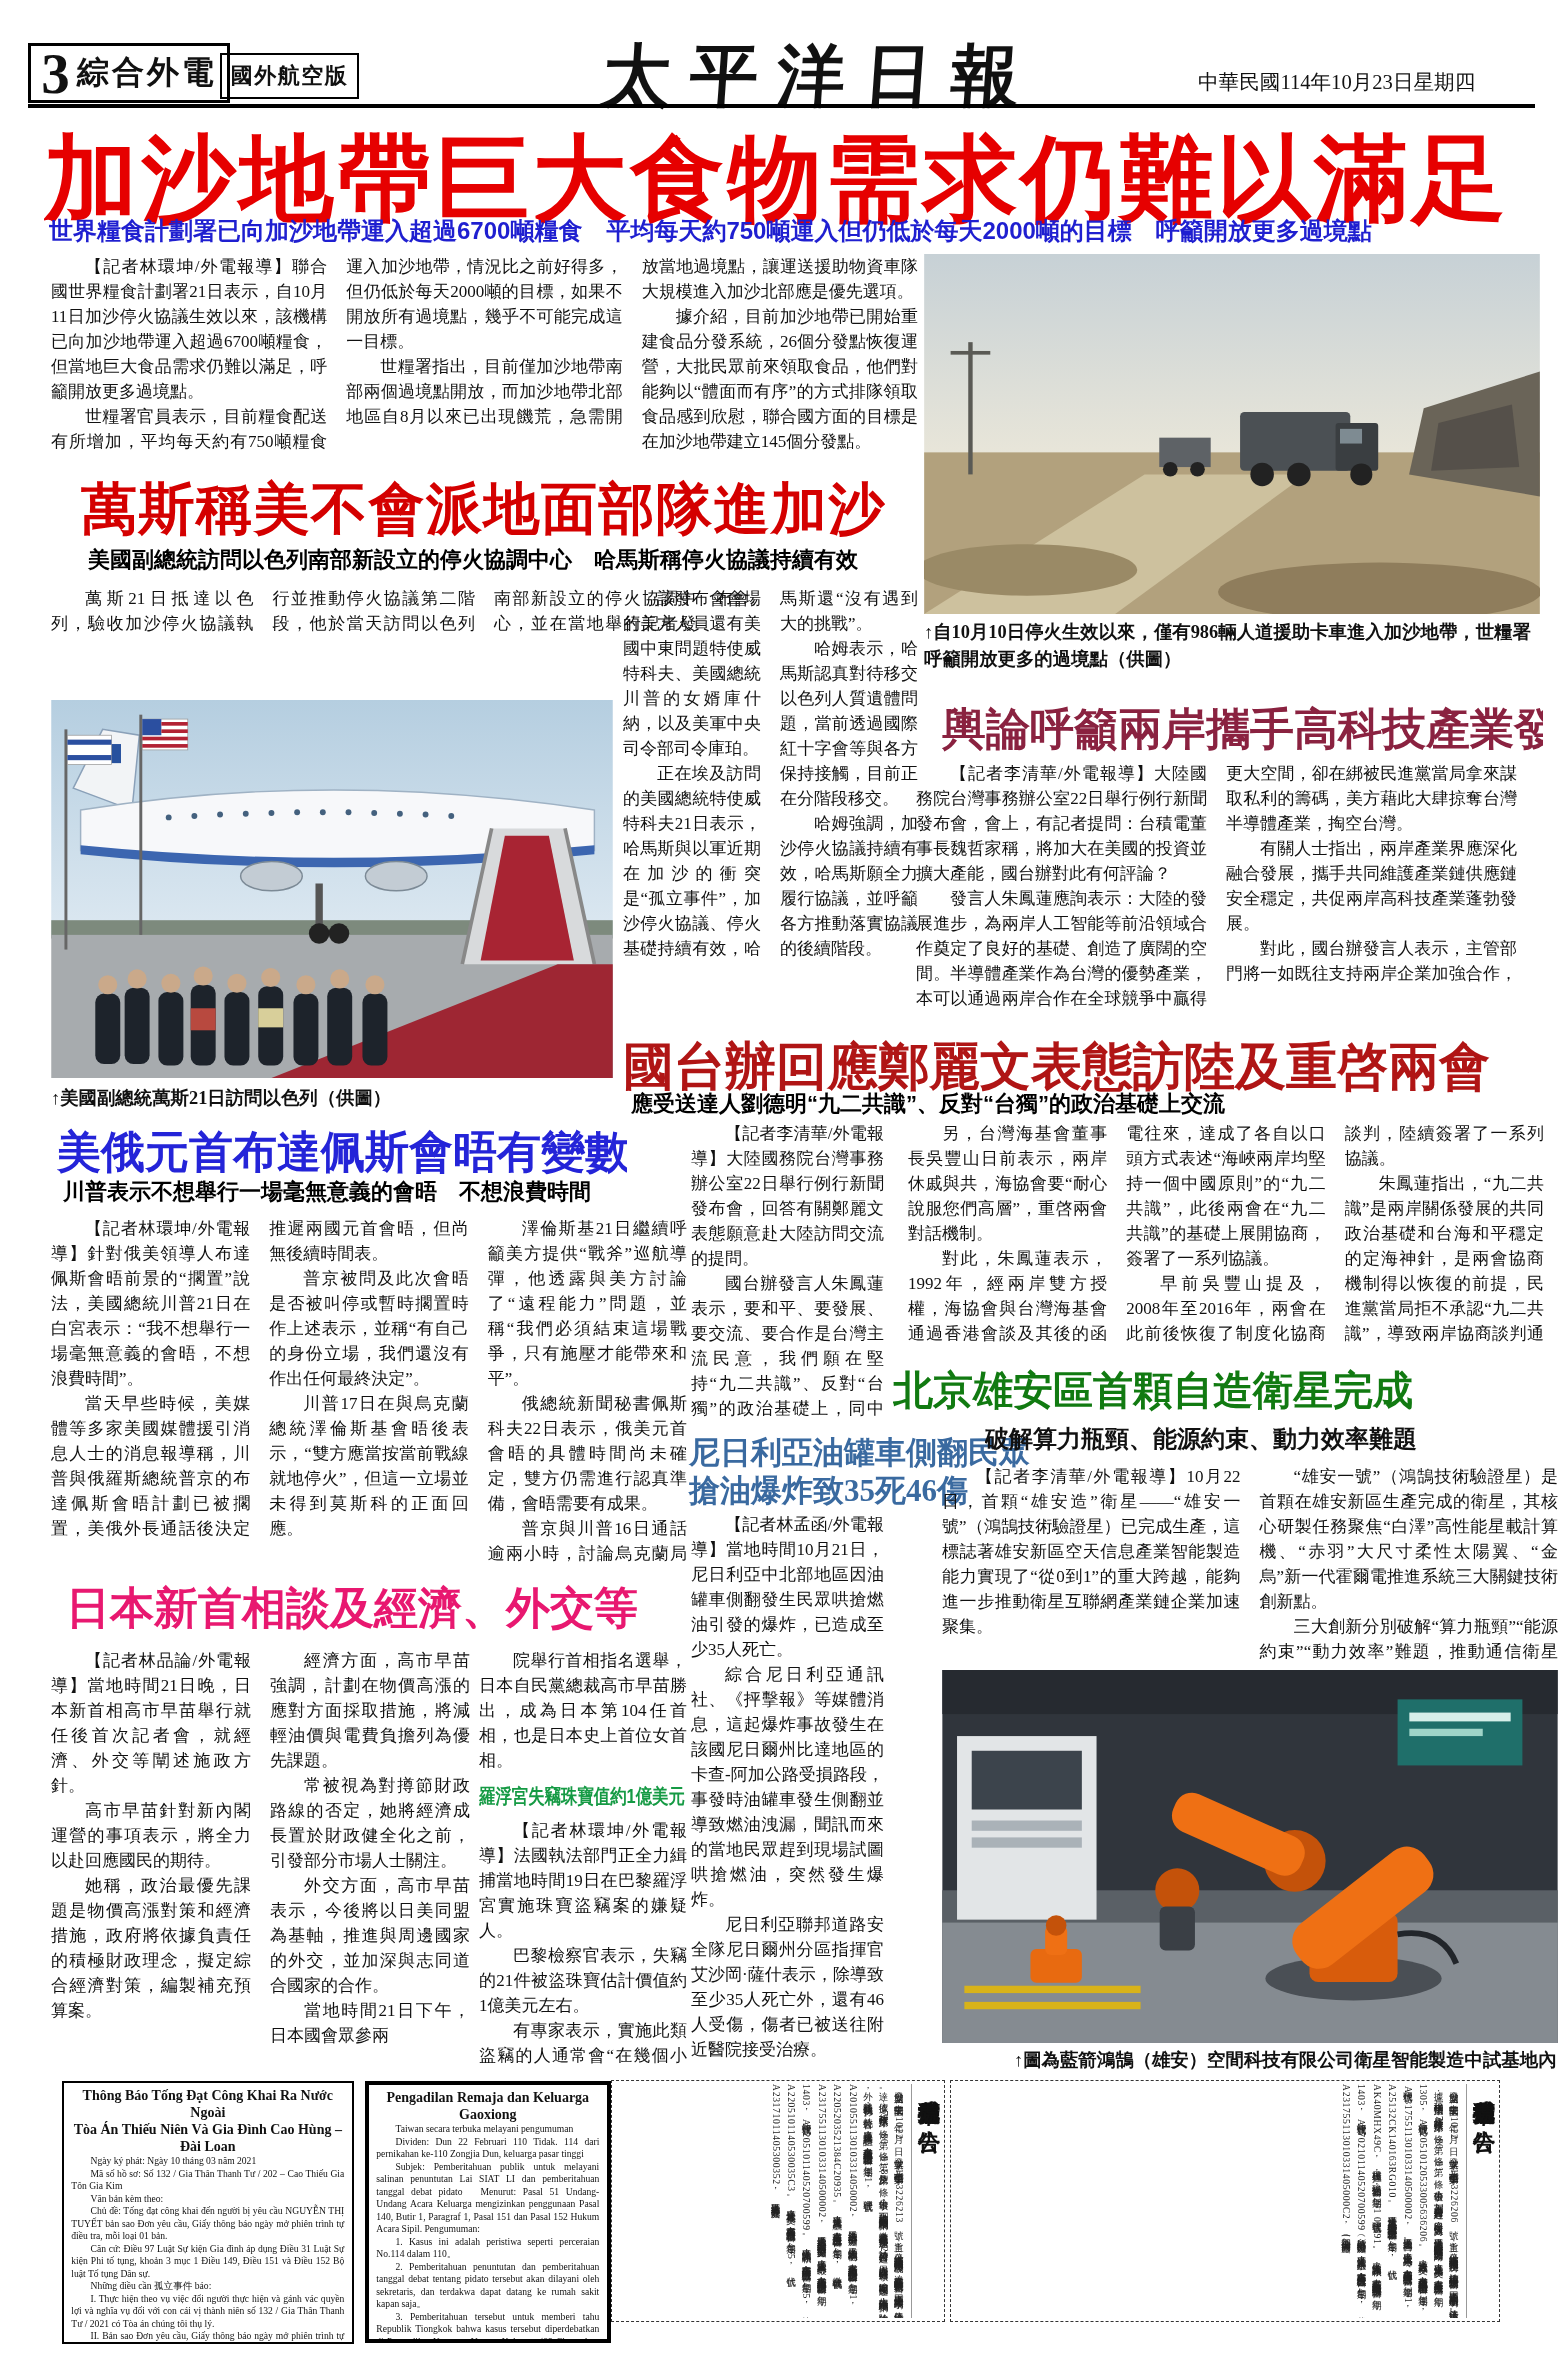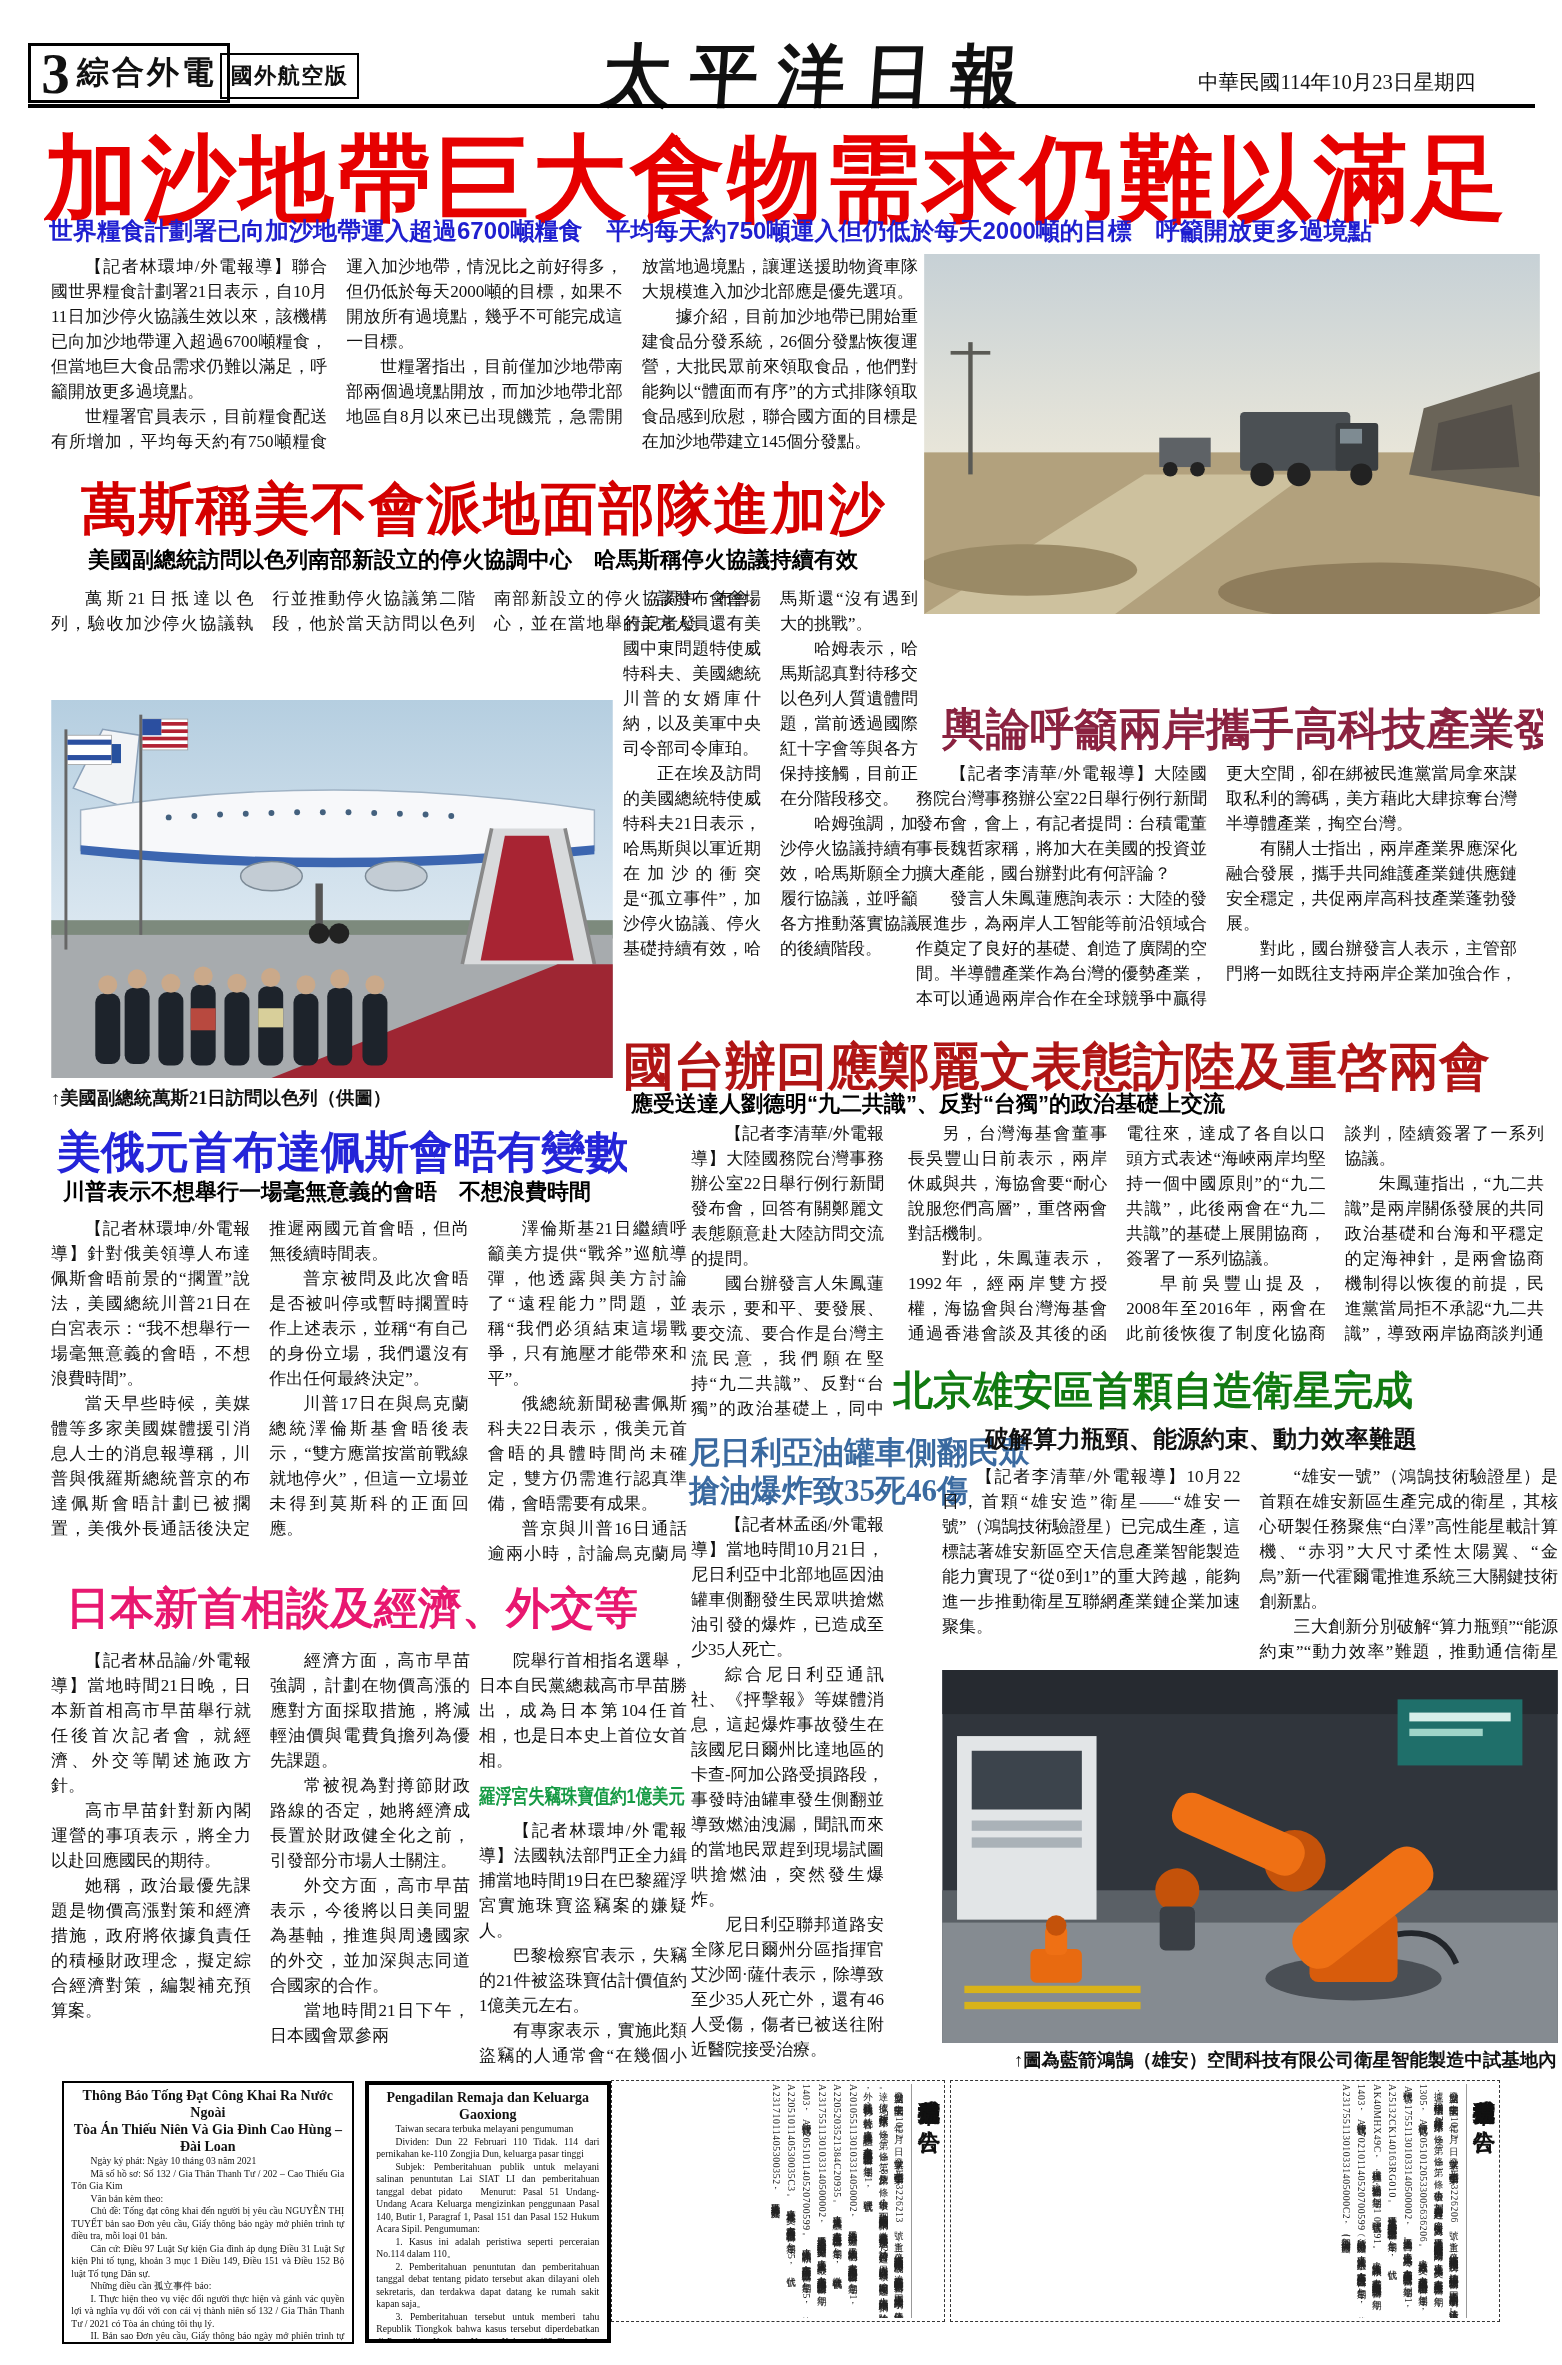--- a/index.html
+++ b/index.html
@@ -90,20 +90,21 @@
       <rect x="560" y="230" width="58" height="65" rx="4" fill="#3a3e41"></rect>
       <rect x="566" y="238" width="30" height="20" fill="#7e8b92"></rect>
       <circle cx="460" cy="300" r="16" fill="#222"></circle>
       <circle cx="510" cy="300" r="16" fill="#222"></circle>
       <circle cx="595" cy="300" r="15" fill="#222"></circle>
     </g>
     <rect x="320" y="250" width="70" height="40" fill="#5e6266"></rect>
     <circle cx="335" cy="293" r="10" fill="#222"></circle>
     <circle cx="372" cy="293" r="10" fill="#222"></circle>
   </svg>
+  <div class="abs caption" style="left:924px;top:619px;width:616px;height:63px;">↑自10月10日停火生效以來，僅有986輛人道援助卡車進入加沙地帶，世糧署呼籲開放更多的過境點（供圖）</div>
 
   <div class="abs deck-black" style="left:88px;top:545px;width:830px;overflow:hidden;">美國副總統訪問以色列南部新設立的停火協調中心　哈馬斯稱停火協議持續有效</div>
   <div class="abs h-red" style="left:81px;top:472px;width:838px;overflow:hidden;">萬斯稱美不會派地面部隊進加沙</div>
   <div class="abs body-txt cols4" style="left:51px;top:586px;width:867px;height:109px;">
       <p class="para">萬斯21日抵達以色列，驗收加沙停火協議執行並推動停火協議第二階段，他於當天訪問以色列南部新設立的停火協調中心，並在當地舉行記者發布會。</p>
     </div>
 
   <svg class="abs photo" style="left:51px;top:700px;" width="562" height="378" viewBox="0 0 765 515">
     <defs>
       <linearGradient id="sky2" x1="0" y1="0" x2="0" y2="1">

